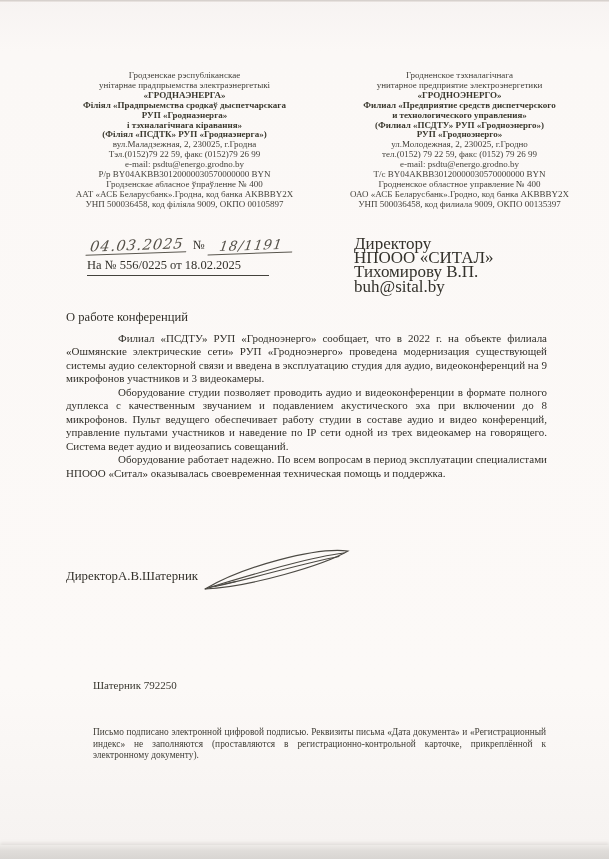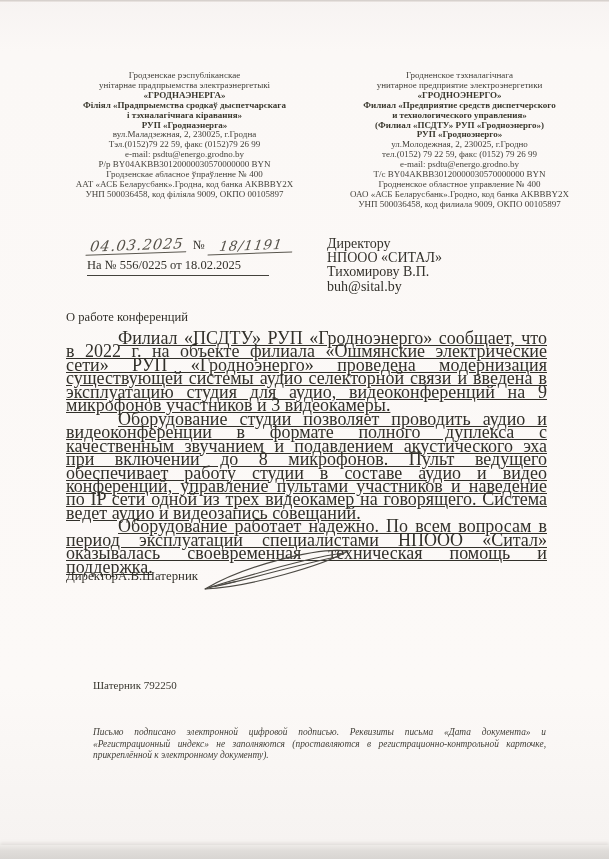--- a/index.html
+++ b/index.html
@@ -28,53 +28,54 @@
     transform:skewX(-10deg) rotate(-2deg); letter-spacing:1px; }
   .hand-date { display:inline-block; width:100px; border-bottom:1.2px solid #5a574f;
     font-size:14.5px; text-align:center; padding-bottom:0; }
   .no-sign { display:inline-block; margin:0 4px 1px 6px; font-size:12.5px; }
   .hand-no { display:inline-block; width:84px; border-bottom:1.2px solid #5a574f;
     font-size:13.5px; text-align:center; }
   .ref-row2 { margin-top:4px; display:inline-block; border-bottom:1.1px solid #44423c;
     padding:0 28px 2px 0; }
 
   
-  .addressee { position:absolute; left:327px; top:237px; font-size:14px; line-height:14.2px; color:#33312b; }
+  .addressee { position:absolute; left:354px; top:237px; font-size:17px; line-height:14.2px; color:#33312b; }
 
   
   .subject { position:absolute; left:66px; top:310px; font-size:12.6px; color:#33312b; }
   .letter-body { position:absolute; left:66px; top:332px; width:481px;
-    font-size:18px; line-height:13.45px; text-align:justify; color:#32302a;text-decoration:underline; }
+    font-size:11px; line-height:13.45px; text-align:justify; color:#32302a; }
   .letter-body p { margin:0; text-indent:52px; }
 
   
   .sign-row { position:absolute; left:66px; top:569px; width:424px;
     display:flex; justify-content:flex-start; font-size:12.8px; color:#33312b; }
   .signature { position:absolute; left:198px; top:544px; width:158px; height:54px; }
   .signature svg { width:100%; height:100%; }
 
   .executor { position:absolute; left:93px; top:679px; font-size:11px; color:#3a3830; }
 
   .footnote { position:absolute; left:93px; top:727px; width:453px;
-    font-size:9.4px; line-height:11.6px; font-style:italic; text-align:justify; color:#3f3d36; }
+    font-size:9.4px; line-height:11.6px; text-align:justify; color:#3f3d36; }
 </style>
 </head>
 <body>
 
 <div class="page">
   <div class="scan-top-edge"></div>
 
   <div class="letterhead">
     <div class="lh-col">
       <div>Гродзенскае рэспубліканскае</div>
       <div>унітарнае прадпрыемства электраэнергетыкі</div>
       <div class="b">«ГРОДНАЭНЕРГА»</div>
       <div class="b">Філіял «Прадпрыемства сродкаў дыспетчарскага</div>
+      <div class="b">РУП «Гроднаэнерга»</div>
       <div class="b">і тэхналагічнага кіравання»</div>
-      <div class="b">РУП «Гроднаэнерга»</div>
+      <div class="b">(Філіял «ПСДТК» РУП «Гроднаэнерга»)</div>
       <div>вул.Маладзежная, 2, 230025, г.Гродна</div>
       <div>Тэл.(0152)79 22 59, факс (0152)79 26 99</div>
       <div>e-mail: psdtu@energo.grodno.by</div>
       <div>Р/р BY04AKBB30120000030570000000 BYN</div>
       <div>Гродзенскае абласное ўпраўленне № 400</div>
       <div>ААТ «АСБ Беларусбанк».Гродна, код банка AKBBBY2X</div>
       <div>УНП 500036458, код філіяла 9009, ОКПО 00105897</div>
     </div>
     <div class="lh-col">
       <div>Гродненское тэхналагічнага</div>
@@ -83,21 +84,21 @@
       <div class="b">Филиал «Предприятие средств диспетчерского</div>
       <div class="b">и технологического управления»</div>
       <div class="b">(Филиал «ПСДТУ» РУП «Гродноэнерго»)</div>
       <div class="b">РУП «Гродноэнерго»</div>
       <div>ул.Молодежная, 2, 230025, г.Гродно</div>
       <div>тел.(0152) 79 22 59, факс (0152) 79 26 99</div>
       <div>e-mail: psdtu@energo.grodno.by</div>
       <div>Т/с BY04AKBB30120000030570000000 BYN</div>
       <div>Гродненское областное управление № 400</div>
       <div>ОАО «АСБ Беларусбанк».Гродно, код банка AKBBBY2X</div>
-      <div>УНП 500036458, код филиала 9009, ОКПО 00105897</div>
+      <div>УНП 500036458, код филиала 9009, ОКПО 00135397</div>
     </div>
   </div>
 
   <div class="ref">
     <div class="ref-row1">
       <span class="hand hand-date">04.03.2025</span>
       <span class="no-sign">№</span>
       <span class="hand hand-no">18/1191</span>
     </div>
     <div class="ref-row2">На № 556/0225 от 18.02.2025</div>

